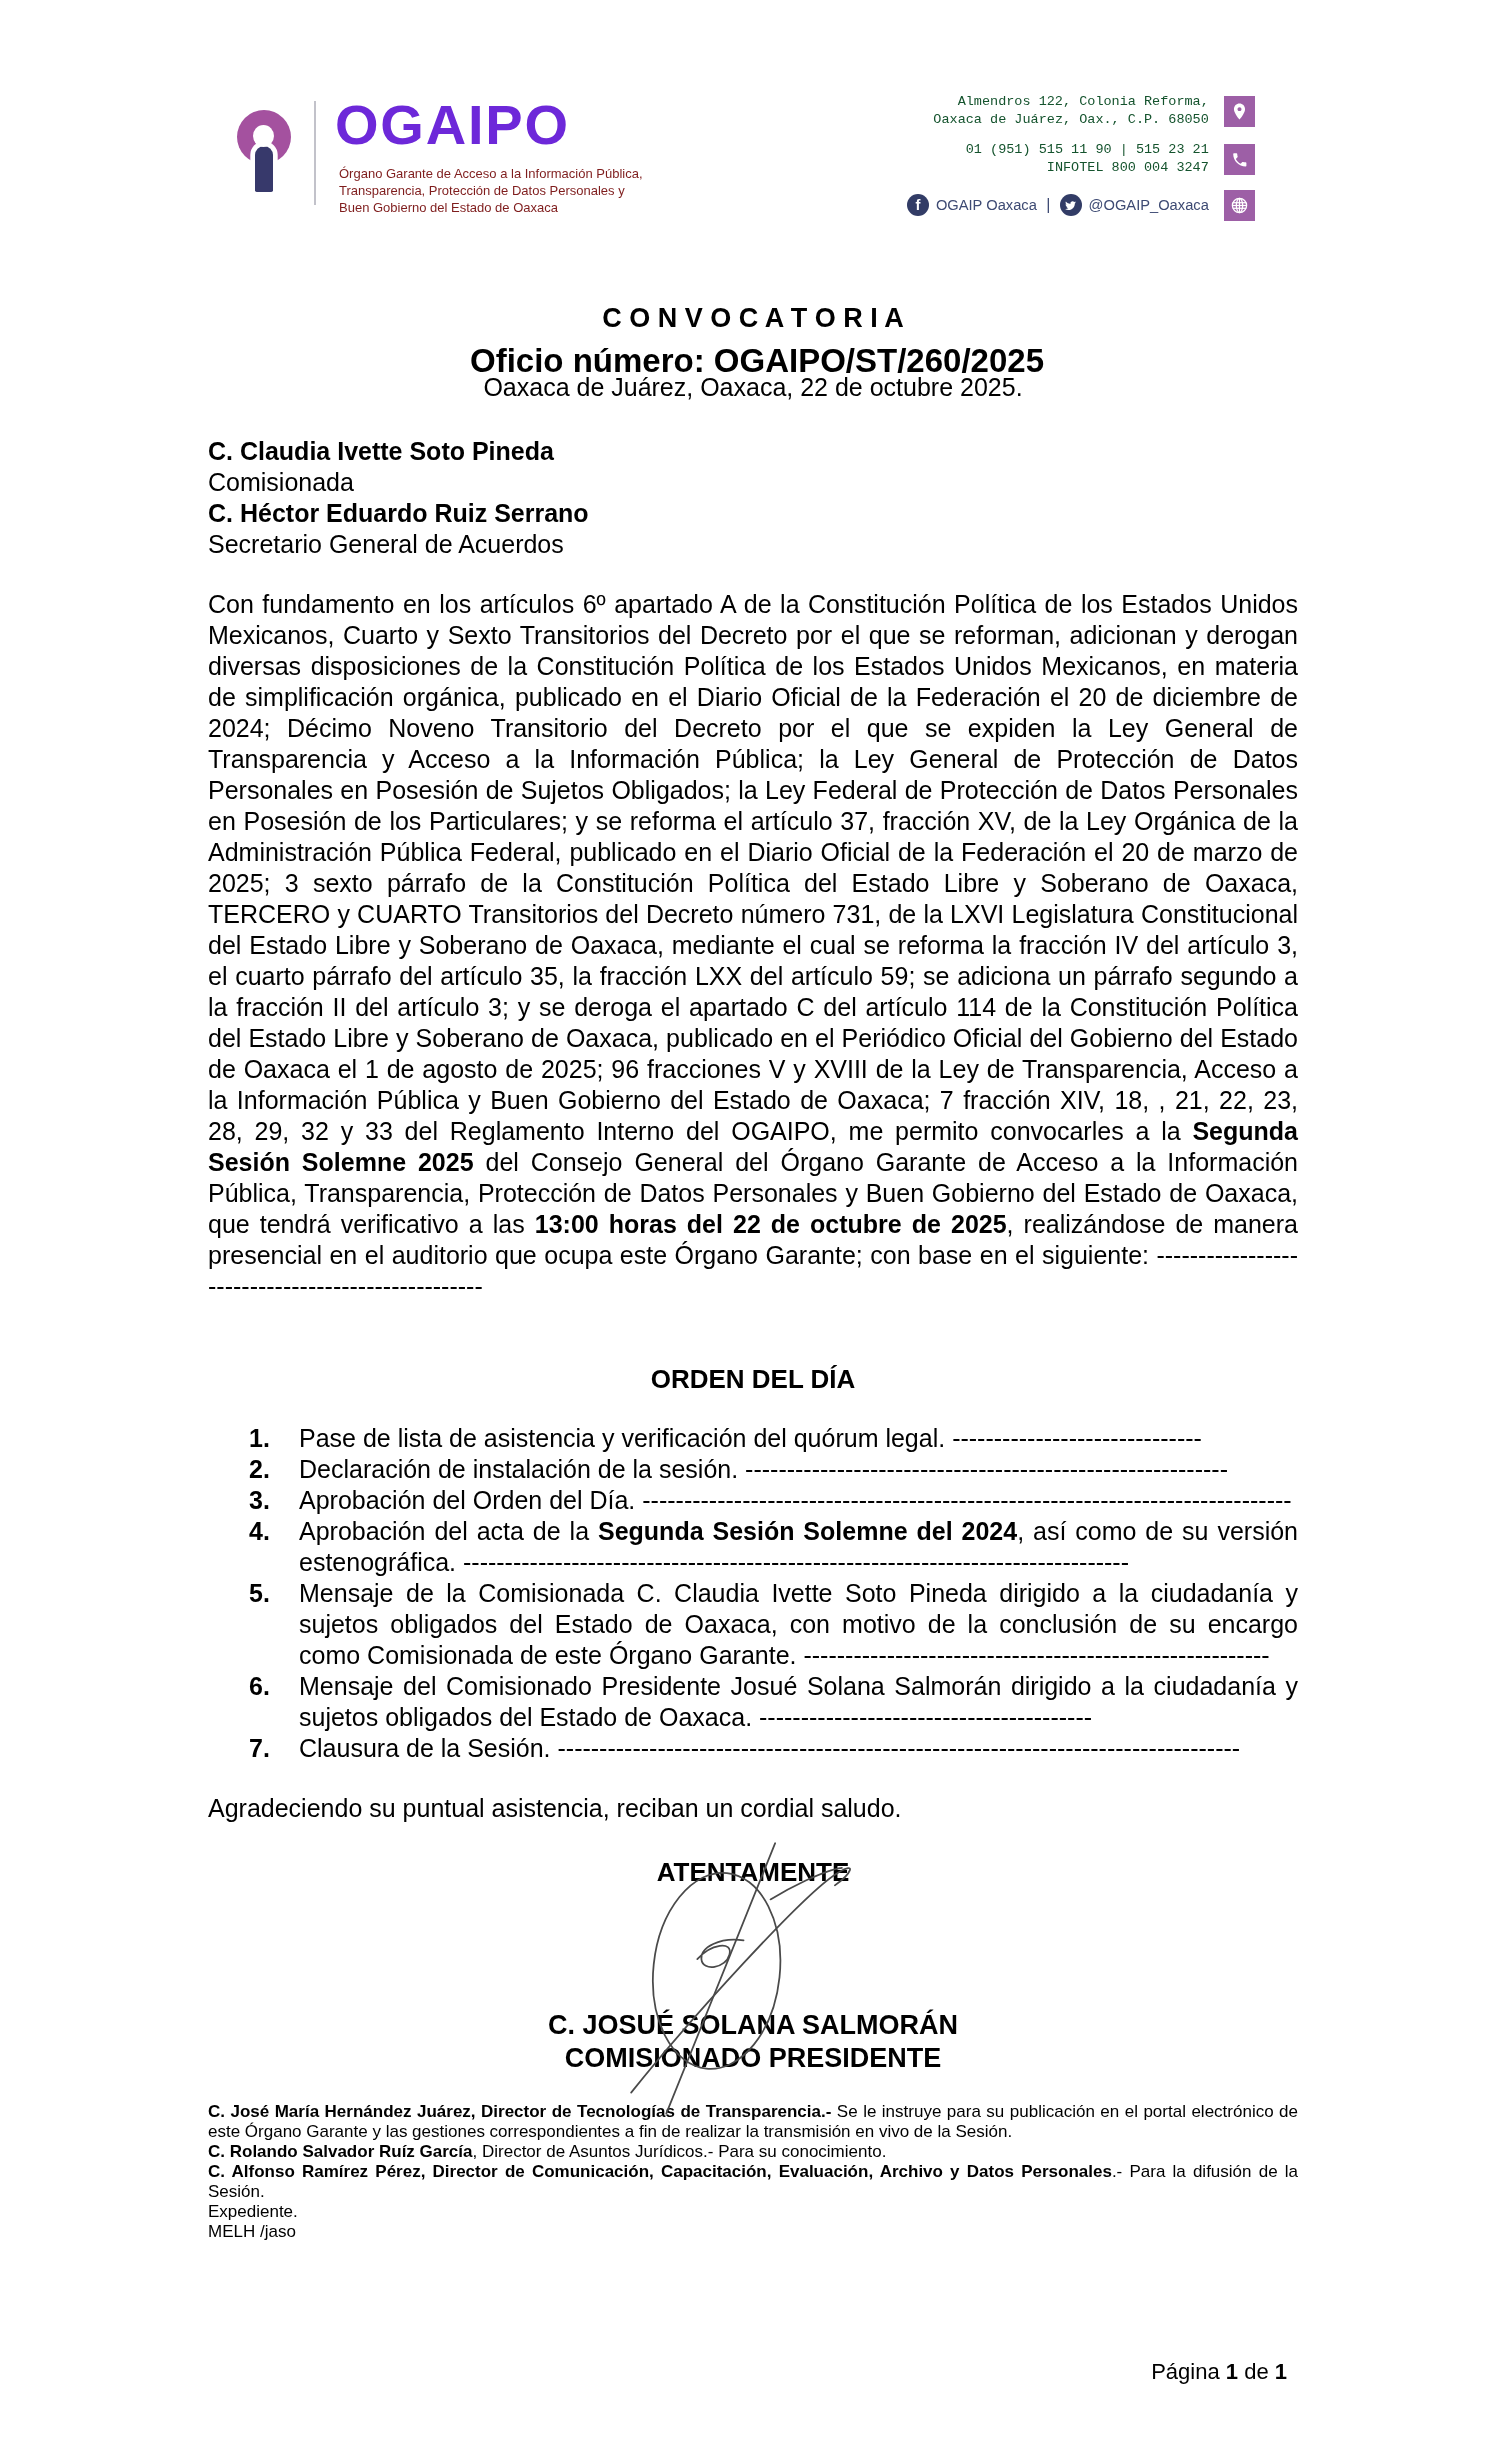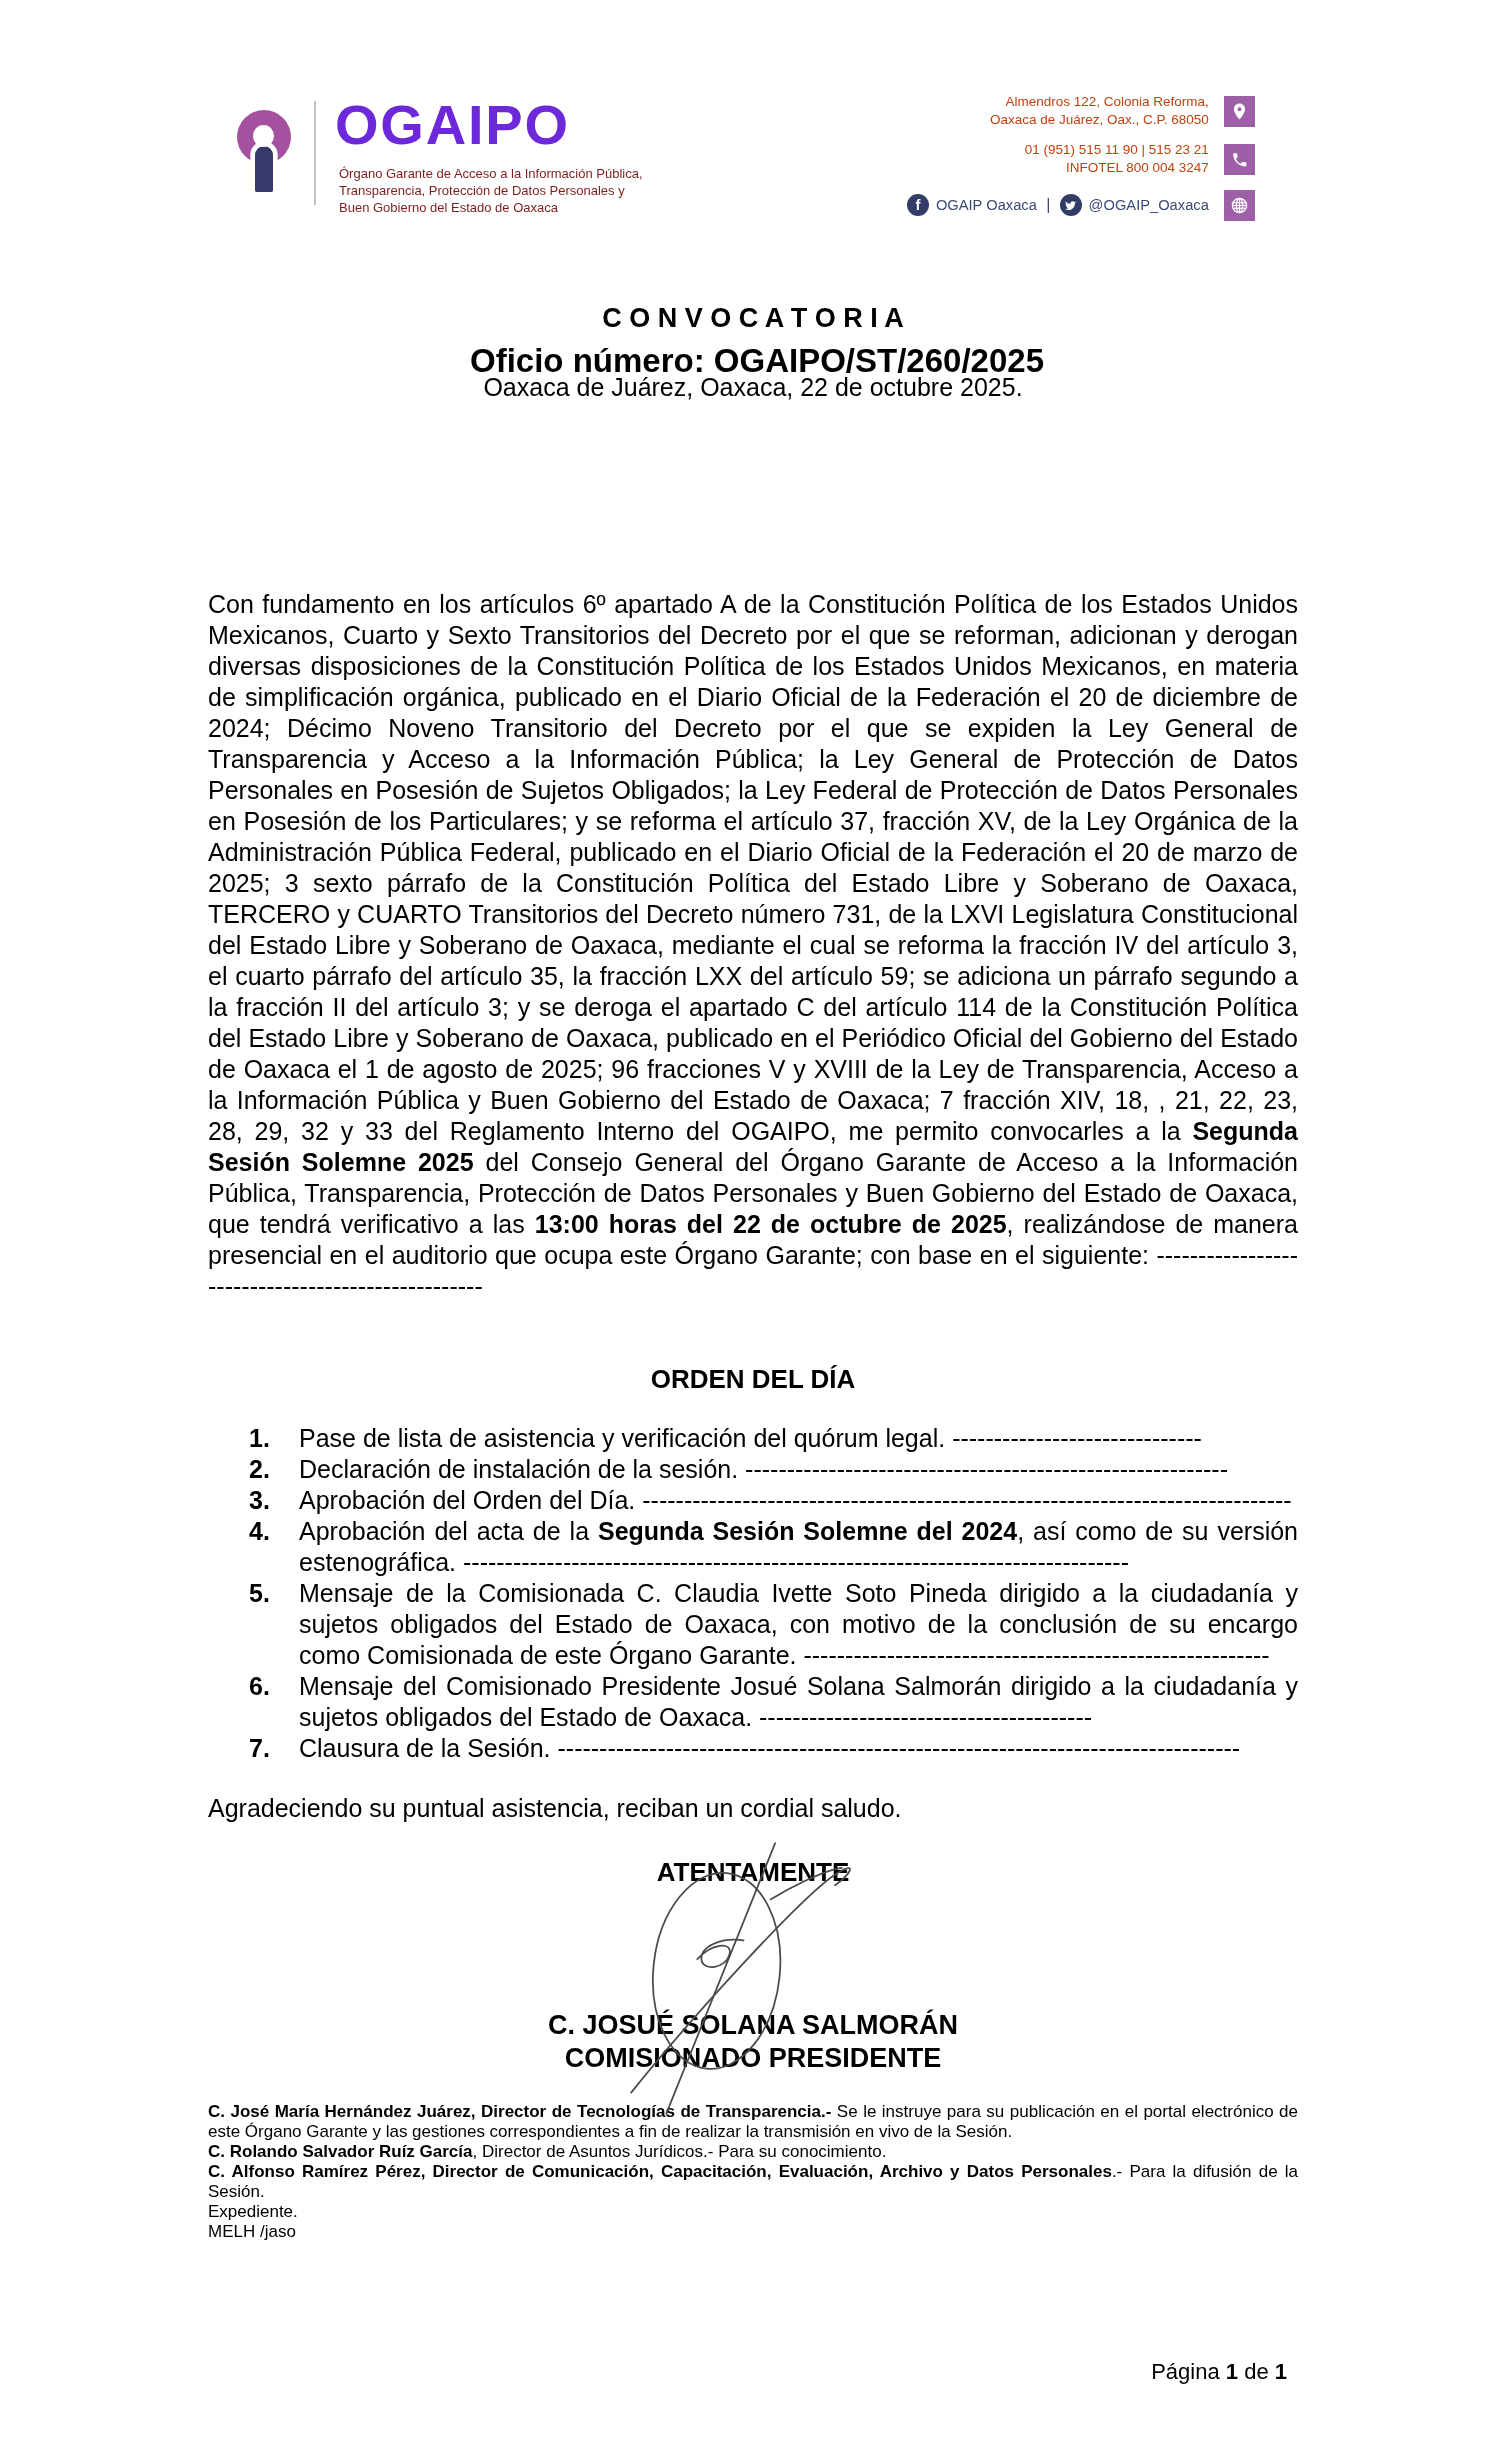--- a/index.html
+++ b/index.html
@@ -12,21 +12,21 @@
   .logo .hole{position:absolute;left:16.4px;top:21px;width:21px;height:22px;border-radius:50%;background:#fff;}
   .logo .stem{position:absolute;left:18px;top:42px;width:17.6px;height:46px;background:#37396b;
               border-radius:9.4px 9.4px 1.8px 1.8px;box-shadow:0 0 0 4.7px #fff;}
   .logo-sep{position:absolute;left:314px;top:101px;width:2.3px;height:104px;background:#c2c2ca;}
   .wordmark{position:absolute;left:335px;top:97px;font-size:56px;font-weight:bold;color:#6d28d9;letter-spacing:1.8px;line-height:1;}
   .tagline{position:absolute;left:339px;top:165px;font-size:13px;line-height:17px;color:#7f1d1d;}
 
   
   .contact{position:absolute;right:240px;top:93px;display:flex;flex-direction:column;gap:12.3px;align-items:flex-end;}
   .crow{display:flex;align-items:center;gap:15.2px;}
-  .ctext{text-align:right;font-size:13.5px;line-height:18px;color:#c2410c;}
+  .ctext{text-align:right;font-size:13.5px;line-height:18px;color:#14532d;font-family:Liberation Mono, monospace;}
   .cicon{width:31px;height:31px;background:#9d5fa6;display:flex;align-items:center;justify-content:center;flex:none;}
   .social-line{display:flex;align-items:center;gap:7px;font-size:14.7px;color:#3d4a73;}
   .scircle{width:22px;height:22px;border-radius:50%;background:#323c66;color:#fff;display:flex;
            align-items:center;justify-content:center;font-weight:bold;font-size:14.7px;flex:none;}
   .ssep{font-size:16px;color:#3d4a73;padding:0 2.3px;}
 
   
   .doc-title{position:absolute;left:208px;width:1090px;top:274px;text-align:center;font-size:27px;font-weight:bold;margin-top:29px;}
   .oficio{position:absolute;left:212px;width:1090px;top:342px;text-align:center;font-size:33px;font-weight:bold;}
   .dateline{position:absolute;left:208px;width:1090px;top:373px;text-align:center;font-size:25px;}
@@ -111,20 +111,26 @@
           <line x1="12" y1="3" x2="12" y2="21"></line>
         </svg>
       </div>
     </div>
   </div>
 
   <div class="doc-title">C O N V O C A T O R I A</div>
   <div class="oficio">Oficio número: OGAIPO/ST/260/2025</div>
   <div class="dateline">Oaxaca de Juárez, Oaxaca, 22 de octubre 2025.</div>
 
+  <div class="addressees">
+    <div class="b">C. Claudia Ivette Soto Pineda</div>
+    <div>Comisionada</div>
+    <div class="b">C. Héctor Eduardo Ruiz Serrano</div>
+    <div>Secretario General de Acuerdos</div>
+  </div>
 
   <div class="mainpar"><span>Con fundamento en los artículos 6º apartado A de la Constitución Política de los Estados Unidos Mexicanos, Cuarto y Sexto Transitorios del Decreto por el que se reforman, adicionan y derogan diversas disposiciones de la Constitución Política de los Estados Unidos Mexicanos, en materia de simplificación orgánica, publicado en el Diario Oficial de la Federación el 20 de diciembre de 2024; Décimo Noveno Transitorio del Decreto por el que se expiden la Ley General de Transparencia y Acceso a la Información Pública; la Ley General de Protección de Datos Personales en Posesión de Sujetos Obligados; la Ley Federal de Protección de Datos Personales en Posesión de los Particulares; y se reforma el artículo 37, fracción XV, de la Ley Orgánica de la Administración Pública Federal, publicado en el Diario Oficial de la Federación el 20 de marzo de 2025; 3 sexto párrafo de la Constitución Política del Estado Libre y Soberano de Oaxaca, TERCERO y CUARTO Transitorios del Decreto número 731, de la LXVI Legislatura Constitucional del Estado Libre y Soberano de Oaxaca, mediante el cual se reforma la fracción IV del artículo 3, el cuarto párrafo del artículo 35, la fracción LXX del artículo 59; se adiciona un párrafo segundo a la fracción II del artículo 3; y se deroga el apartado C del artículo 114 de la Constitución Política del Estado Libre y Soberano de Oaxaca, publicado en el Periódico Oficial del Gobierno del Estado de Oaxaca el 1 de agosto de 2025; 96 fracciones V y XVIII de la Ley de Transparencia, Acceso a la Información Pública y Buen Gobierno del Estado de Oaxaca; 7 fracción XIV, 18, , 21, 22, 23, 28, 29, 32 y 33 del Reglamento Interno del OGAIPO, me permito convocarles a la </span><span class="b">Segunda Sesión Solemne 2025</span><span> del Consejo General del Órgano Garante de Acceso a la Información Pública, Transparencia, Protección de Datos Personales y Buen Gobierno del Estado de Oaxaca, que tendrá verificativo a las </span><span class="b">13:00 horas del 22 de octubre de 2025</span><span>, realizándose de manera presencial en el auditorio que ocupa este Órgano Garante; con base en el siguiente: --------------------------------------------------</span></div>
 
   <div class="orden-title">ORDEN DEL DÍA</div>
 
   <div class="orden-list">
     <div class="li">
         <span class="num">1.</span>
         <span class="itext"><span>Pase de lista de asistencia y verificación del quórum legal. </span><span class="b"></span><span>------------------------------</span></span>
       </div>

